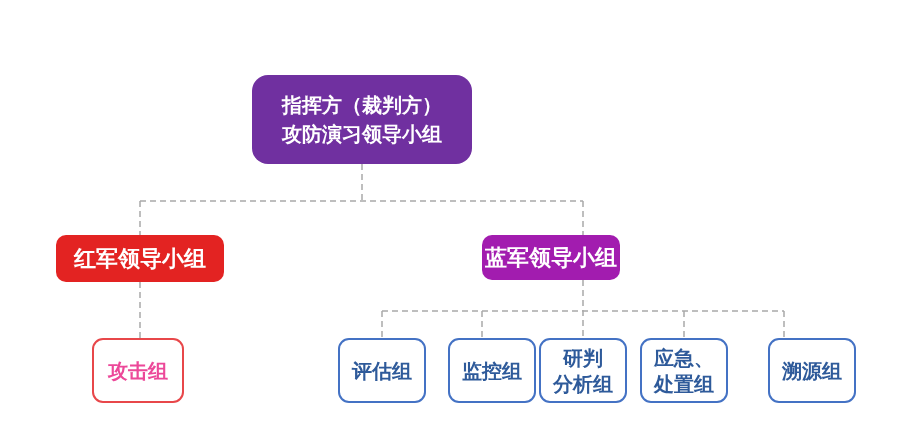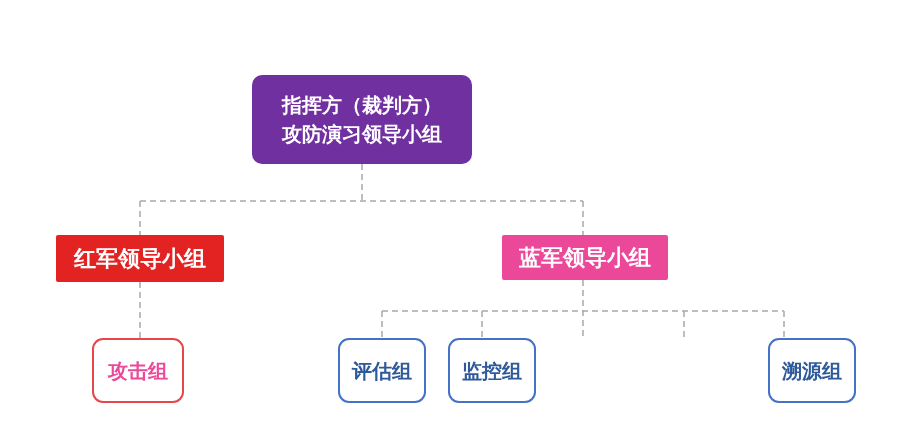--- a/index.html
+++ b/index.html
@@ -32,42 +32,42 @@
     font-weight: bold;
     box-sizing: border-box;
   }
   .node.root {
     left: 252px;
     top: 75px;
     width: 220px;
     height: 89px;
     background: #7030A0;
     color: #ffffff;
-    border-radius: 10px;
+    border-radius: 16px;
     font-size: 20px;
     line-height: 1.45;
   }
   .node.leader {
     color: #ffffff;
-    border-radius: 2px;
+    border-radius: 10px;
     font-size: 22px;
   }
   .node.red-leader {
     left: 56px;
     top: 235px;
     width: 168px;
     height: 47px;
     background: #E32322;
   }
   .node.blue-leader {
-    left: 502px;
+    left: 482px;
     top: 235px;
-    width: 166px;
+    width: 138px;
     height: 45px;
-    background: #ec4899;
+    background: #a21caf;
   }
   .node.child {
     top: 338px;
     height: 65px;
     width: 88px;
     background: #ffffff;
     border-radius: 11px;
     font-size: 20px;
     line-height: 1.3;
   }
@@ -117,17 +117,21 @@
   <div class="node leader red-leader">红军领导小组</div>
 
   <div class="node leader blue-leader">蓝军领导小组</div>
 
   <div class="node child red-child">攻击组</div>
 
   <div class="node child blue-child bc0">评估组</div>
 
   <div class="node child blue-child bc1">监控组</div>
 
+  <div class="node child blue-child bc2">研判
+分析组</div>
 
+  <div class="node child blue-child bc3">应急、
+处置组</div>
 
   <div class="node child blue-child bc4">溯源组</div>
 
 </div>
 
 </body></html>

